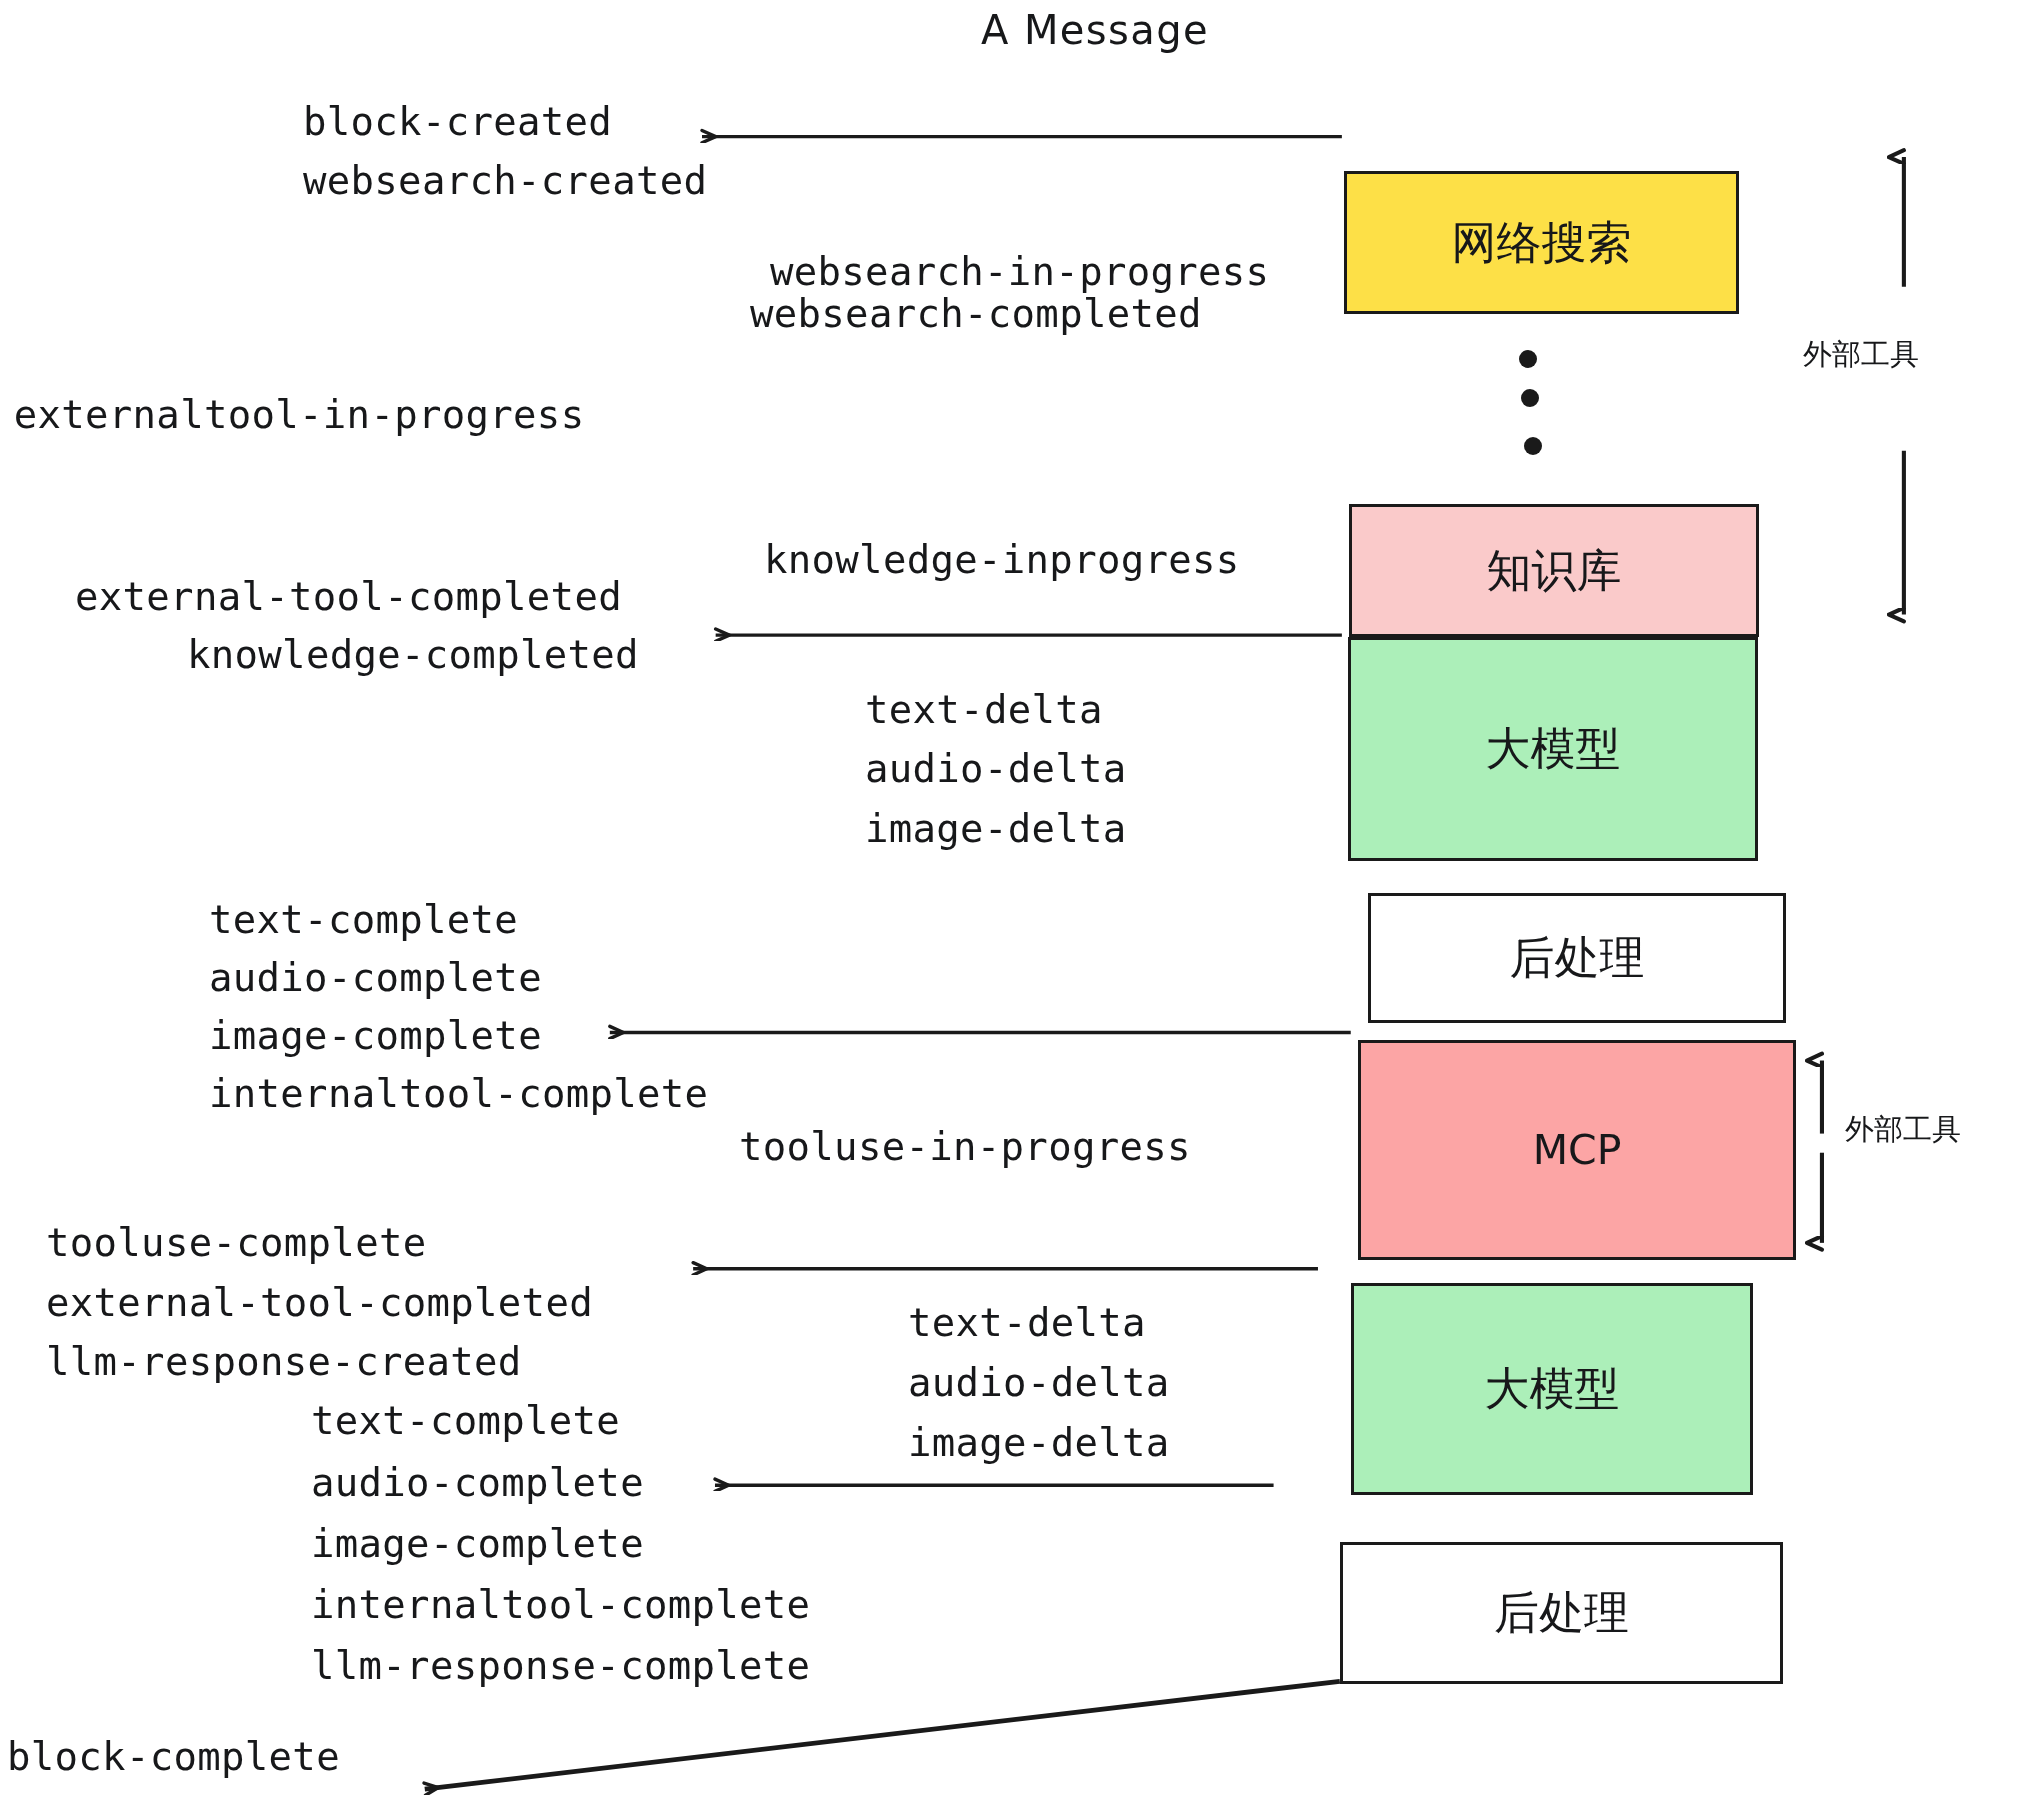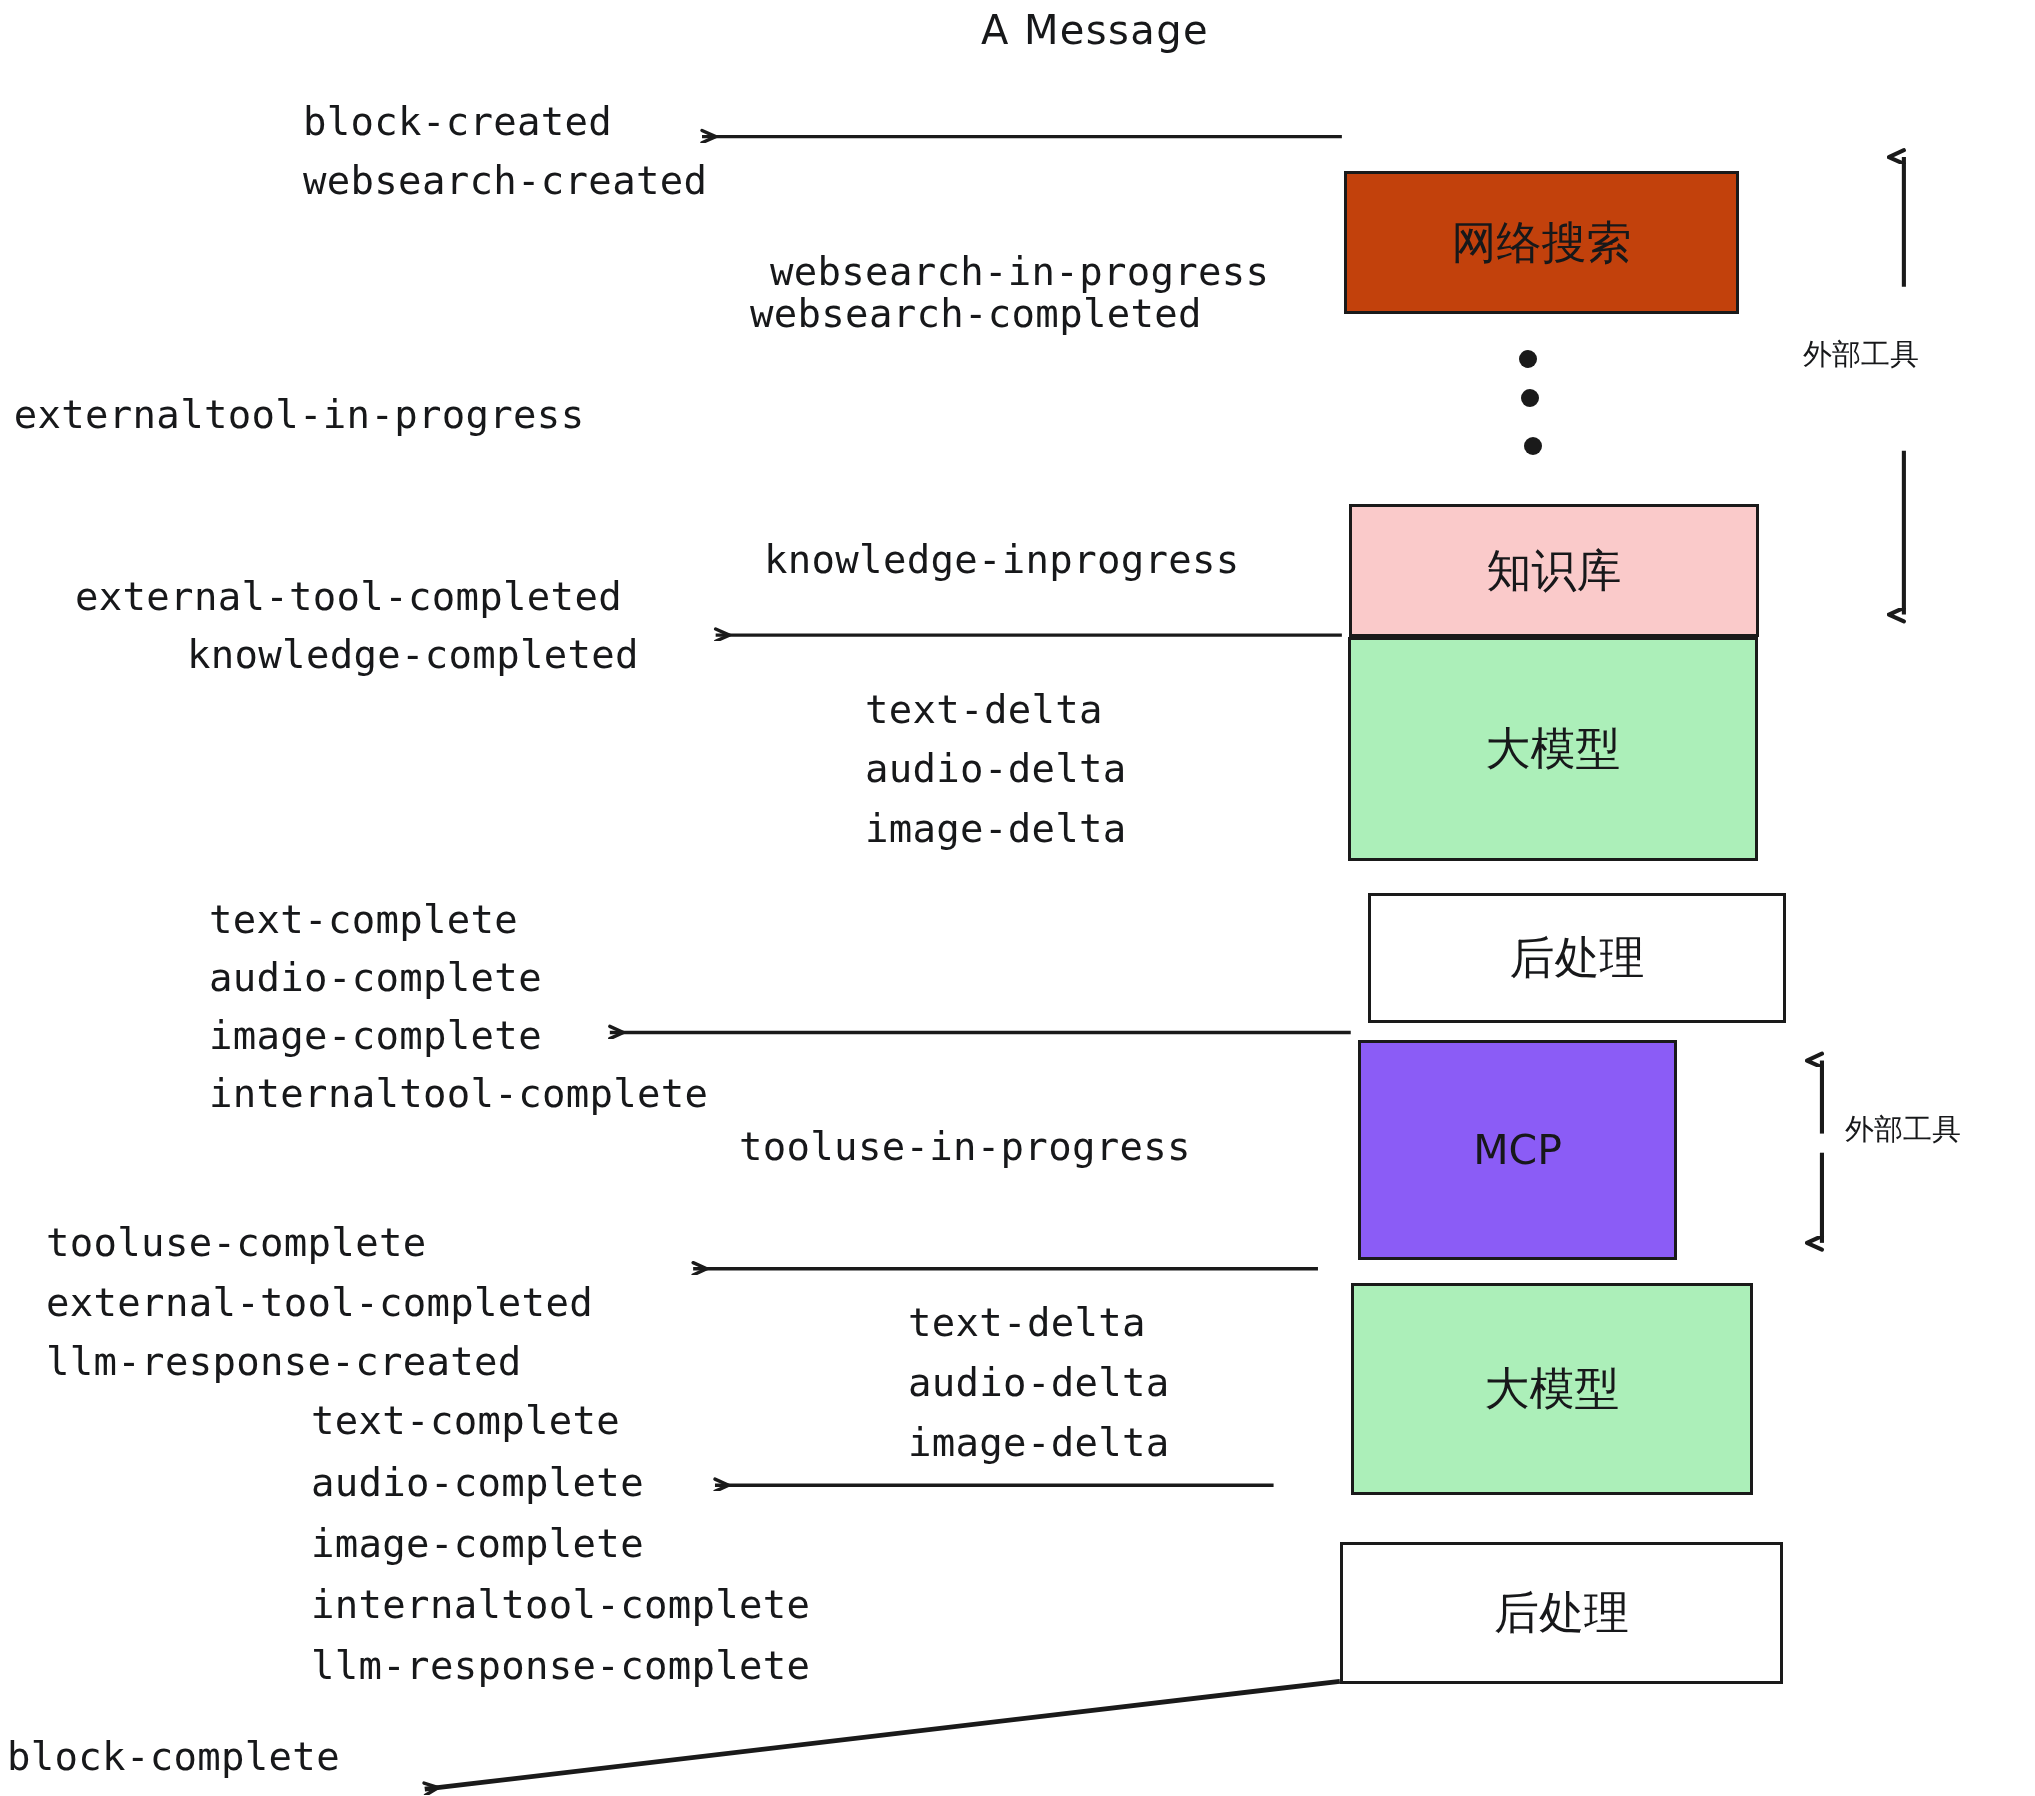--- a/index.html
+++ b/index.html
@@ -71,37 +71,37 @@
 
     <line x1="2788" y1="420" x2="2788" y2="230" stroke="#1a1a1a" stroke-width="6" marker-end="url(#ahu)"></line>
     <line x1="2788" y1="660" x2="2788" y2="900" stroke="#1a1a1a" stroke-width="6" marker-end="url(#ahd)"></line>
 
     <line x1="2668" y1="1660" x2="2668" y2="1553" stroke="#1a1a1a" stroke-width="6" marker-end="url(#ahu)"></line>
     <line x1="2668" y1="1688" x2="2668" y2="1820" stroke="#1a1a1a" stroke-width="6" marker-end="url(#ahd)"></line>
   </svg>
 
   <div class="title" style="left:981px;top:6.8px;">A Message</div>
 
-  <div class="box" style="left:1344px;top:171px;width:395px;height:143px;background:#c2410c;">
+  <div class="box" style="left:1344px;top:171px;width:395px;height:143px;background:#fde047;">
     <span>网络搜索</span>
   </div>
 
   <div class="box" style="left:1349px;top:504px;width:410px;height:133px;background:#FACACA;">
     <span>知识库</span>
   </div>
 
   <div class="box" style="left:1348px;top:637px;width:410px;height:224px;background:#ACEFB9;">
     <span>大模型</span>
   </div>
 
   <div class="box" style="left:1368px;top:893px;width:418px;height:130px;background:#FFFFFF;">
     <span>后处理</span>
   </div>
 
-  <div class="box mcp" style="left:1358px;top:1040px;width:319px;height:220px;background:#8b5cf6;">
+  <div class="box mcp" style="left:1358px;top:1040px;width:438px;height:220px;background:#fca5a5;">
     <span>MCP</span>
   </div>
 
   <div class="box" style="left:1351px;top:1283px;width:402px;height:212px;background:#ACEFB9;">
     <span>大模型</span>
   </div>
 
   <div class="box" style="left:1340px;top:1542px;width:443px;height:142px;background:#FFFFFF;">
     <span>后处理</span>
   </div>

